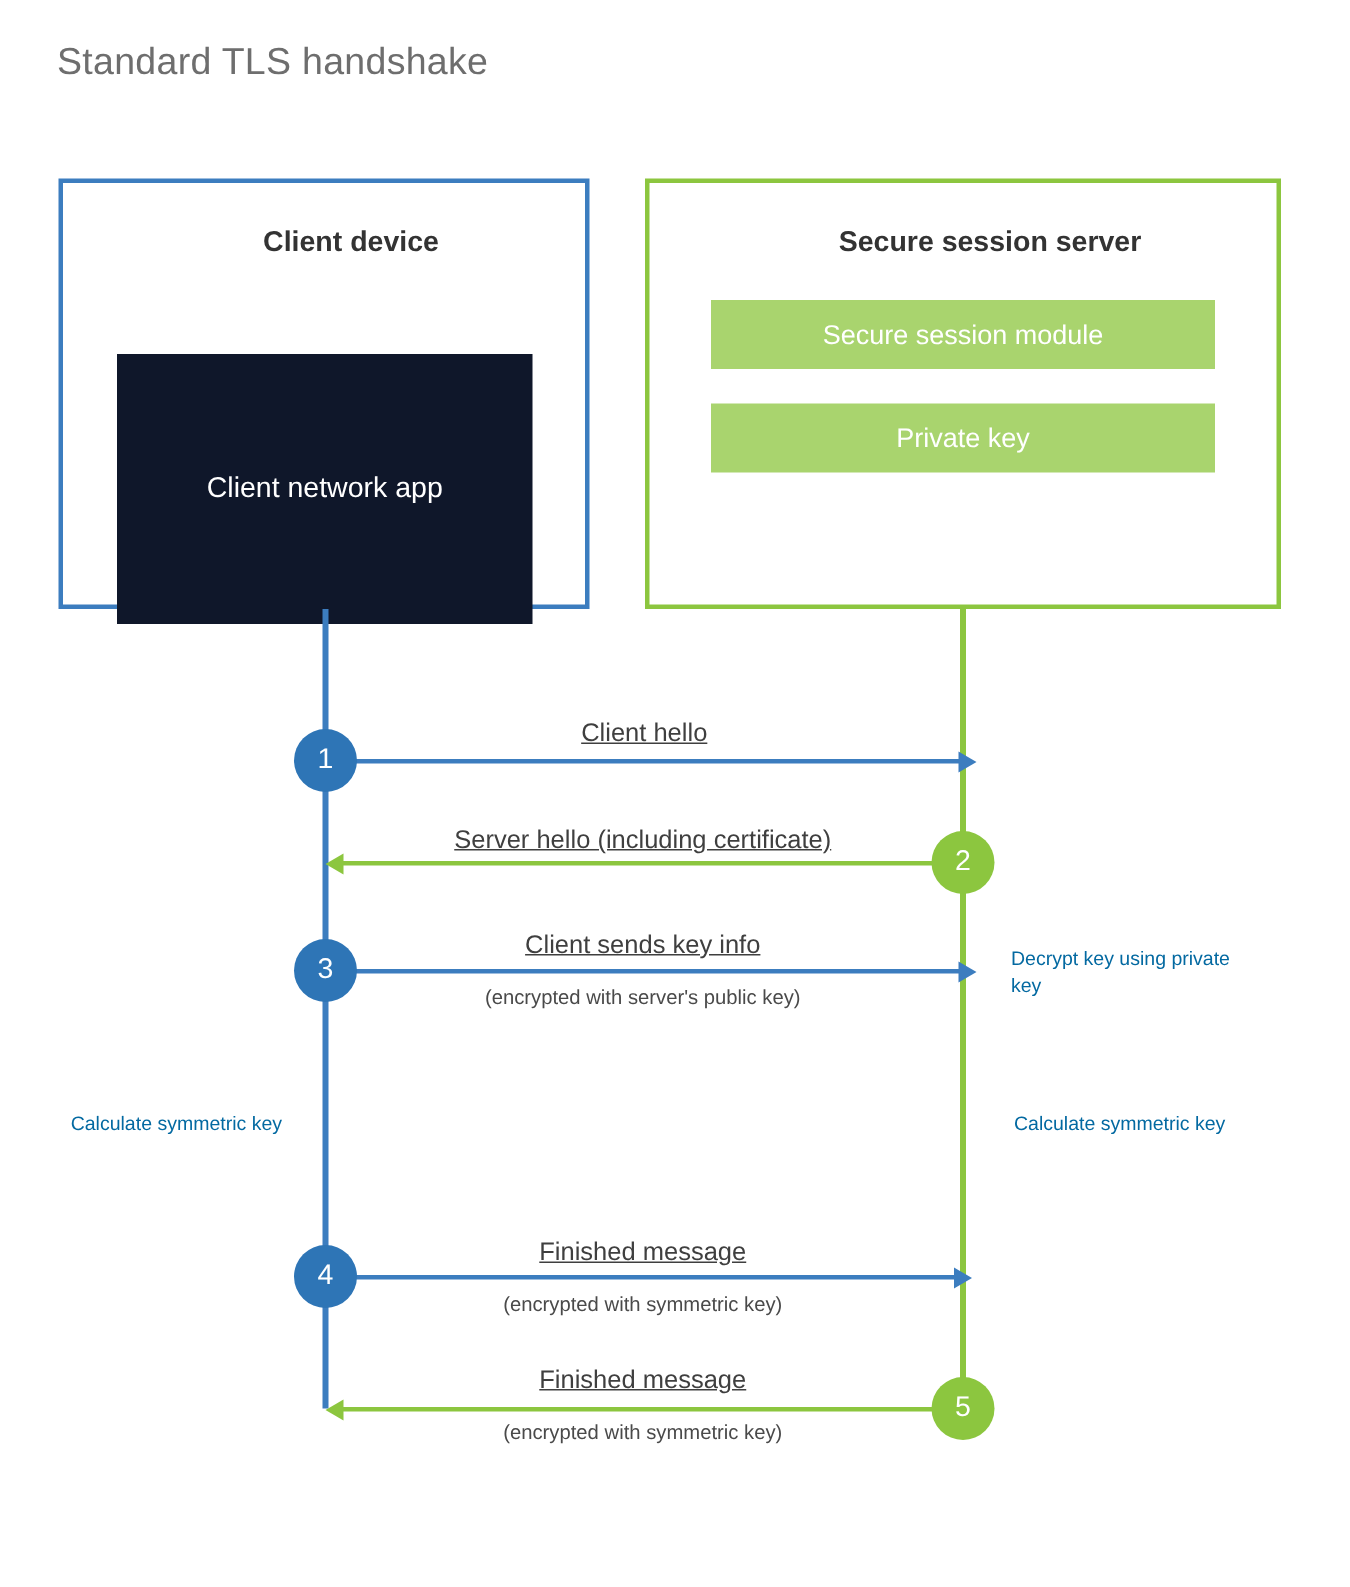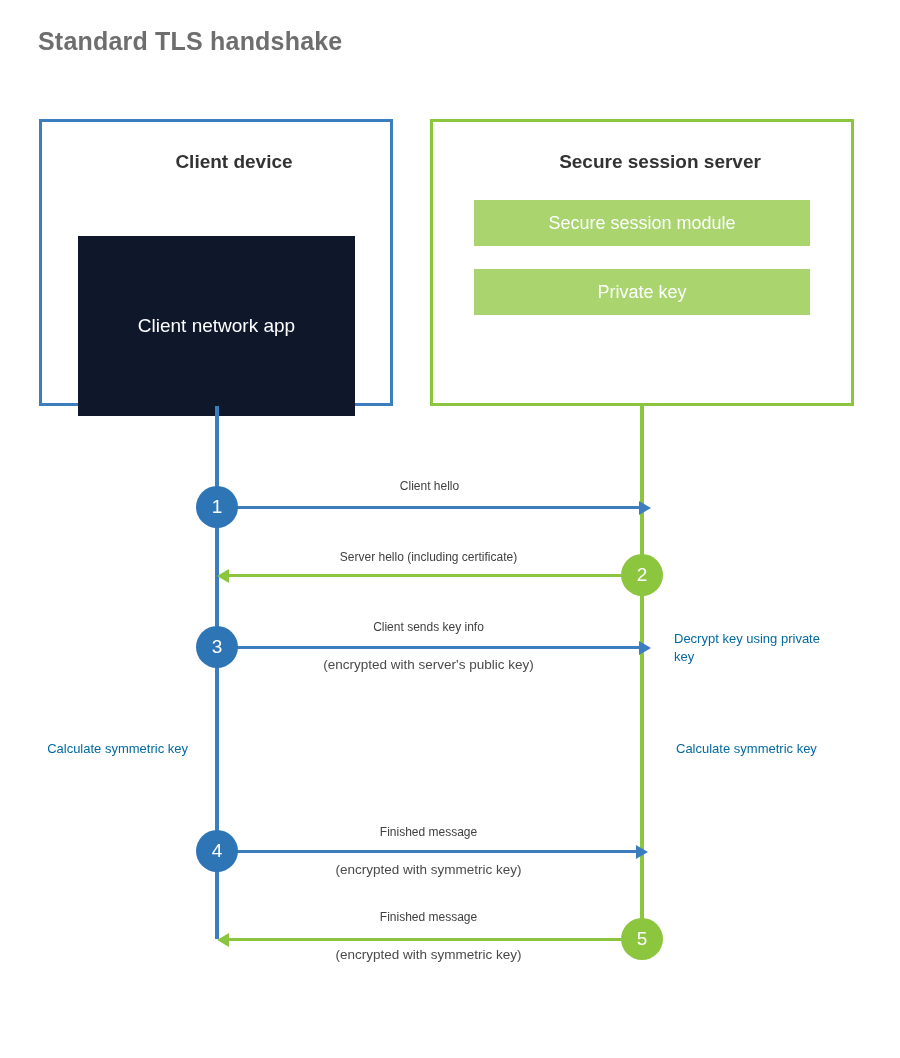--- a/index.html
+++ b/index.html
@@ -21,21 +21,21 @@
     width: 900px;
     height: 1058px;
   }
 
   
   .page-title {
     position: absolute;
     left: 38px;
     top: 27px;
     font-size: 25px;
-    font-weight: 700;
+    font-weight: 400;
     color: #6e6e6e;
     letter-spacing: 0.2px;
     white-space: nowrap;
   }
 
   
   .node-box {
     position: absolute;
     background: #ffffff;
     box-sizing: border-box;
@@ -163,23 +163,24 @@
     font-size: 19px;
     font-weight: 500;
   }
   .step-circle.blue  { background: #2E75B6; }
   .step-circle.green { background: #8CC63F; }
 
   
   .msg-label {
     position: absolute;
     text-align: center;
-    font-size: 12px;
+    font-size: 17px;
     color: #3f3f3f;
     white-space: nowrap;
+    text-decoration: underline;
   }
   .msg-sublabel {
     position: absolute;
     text-align: center;
     font-size: 13.5px;
     color: #4a4a4a;
     white-space: nowrap;
   }
   .side-note {
     position: absolute;

